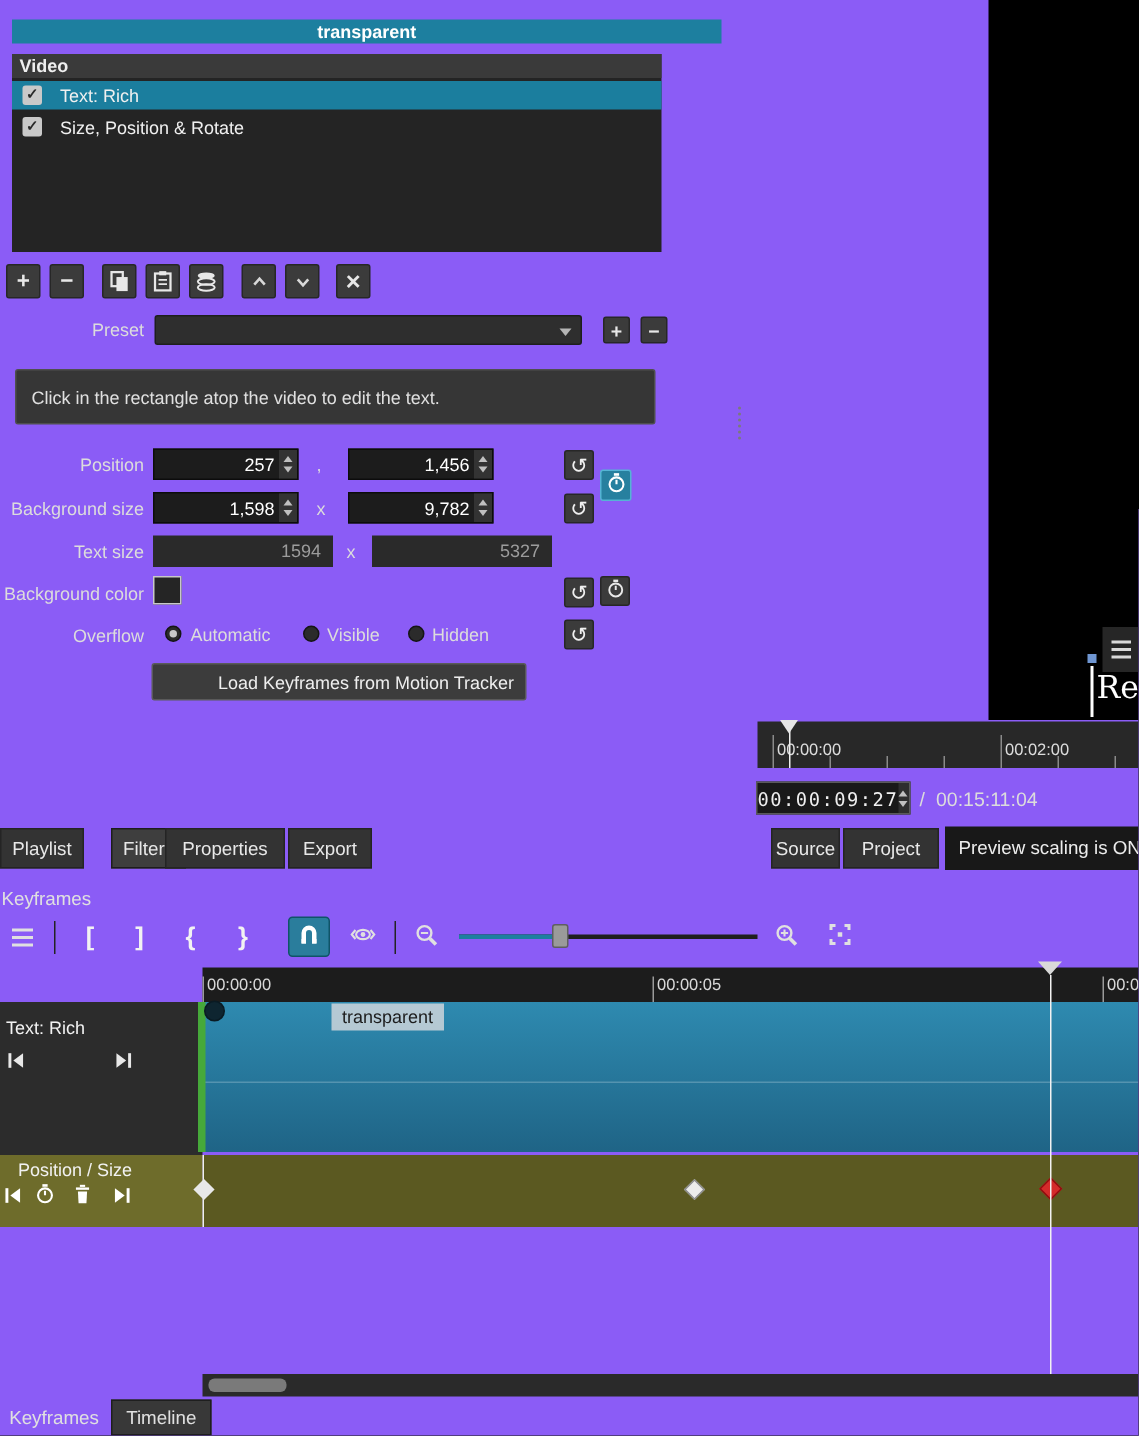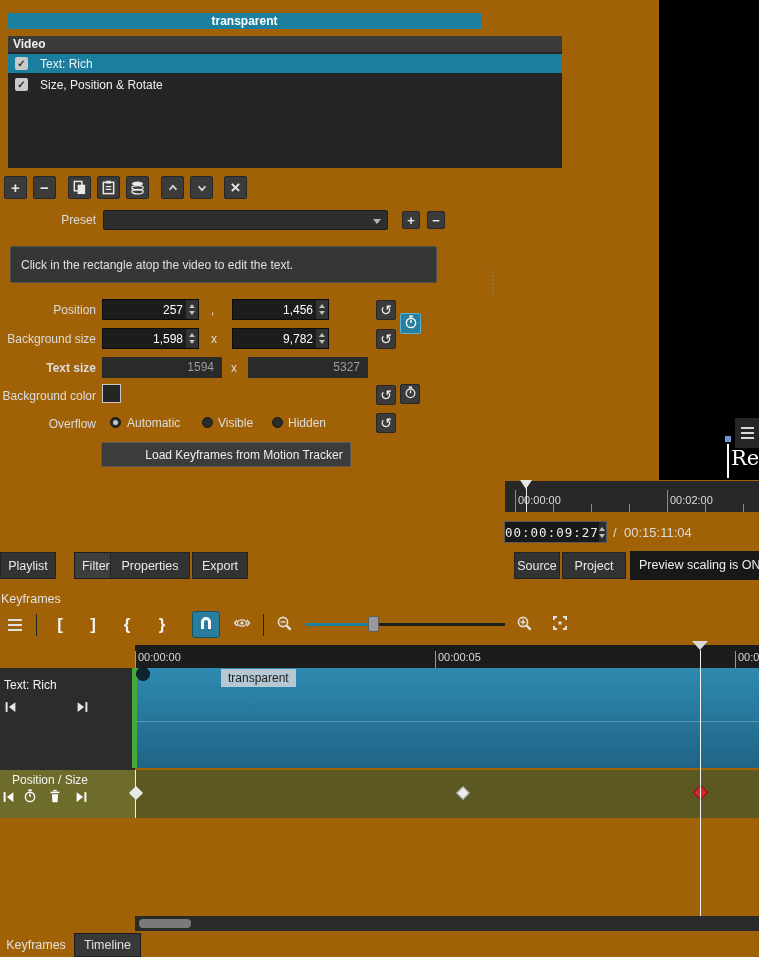--- a/index.html
+++ b/index.html
@@ -1,24 +1,24 @@
 <!DOCTYPE html>
 <html><head>
 <meta charset="utf-8">
 <style>
   html,body{margin:0;padding:0;background:#262626;}
-  #app{position:relative;width:759px;height:957px;background:#a16207;
+  #app{position:relative;width:759px;height:957px;background:#8b5cf6;
        font-family:"Liberation Sans",sans-serif;font-size:12px;color:#e4e4e4;
        overflow:hidden;}
   .abs{position:absolute;}
 
   
   .clip-title{left:8px;top:13px;width:473px;height:16px;background:#1d7f9f;
     color:#fff;font-weight:bold;text-align:center;line-height:16px;}
-  .filter-list{left:8px;top:36px;width:554px;height:132px;background:#242424;}
+  .filter-list{left:8px;top:36px;width:433px;height:132px;background:#242424;}
   .video-header{height:16px;background:#3a3a3a;font-weight:bold;color:#efefef;
     line-height:16px;padding-left:5px;}
   .frow{position:relative;height:19px;margin-top:2px;display:flex;align-items:center;}
   .frow.selected{background:#1b7e9e;}
   .fcheck{width:13px;height:13px;margin-left:7px;background:#c9c9c9;border-radius:2px;
     color:#2a2a2a;font-size:10px;font-weight:bold;text-align:center;line-height:13px;}
   .flabel{margin-left:12px;color:#f0f0f0;}
 
   .tb{width:23px;height:23px;background:#3b3b3b;border:1px solid #272727;border-radius:2px;
     display:flex;align-items:center;justify-content:center;color:#e8e8e8;box-sizing:border-box;}
@@ -264,21 +264,21 @@
   <div class="abs" style="left:211px;top:332px;color:#dcdcdc;">x</div>
   <div class="abs spin" style="left:232px;top:328px;">
     <span class="val">9,782</span>
     <span class="arrows">
         <i class="arr-up"></i>
         <i class="arr-dn"></i>
       </span>
   </div>
   <div class="abs reset" style="left:376px;top:329px;">↺</div>
 
-  <div class="abs plabel" style="left:0;top:361px;font-weight:bold;">Text size</div>
+  <div class="abs plabel" style="left:0;top:361px;">Text size</div>
   <div class="abs ro-field" style="left:102px;top:357px;width:120px;">1594</div>
   <div class="abs" style="left:231px;top:361px;color:#dcdcdc;">x</div>
   <div class="abs ro-field" style="left:248px;top:357px;width:120px;">5327</div>
 
   <div class="abs plabel" style="left:0;top:389px;">Background color</div>
   <div class="abs" style="left:102px;top:384px;width:19px;height:19px;background:#252525;
        border:1px solid #c8c8c8;box-sizing:border-box;"></div>
   <div class="abs reset" style="left:376px;top:385px;">↺</div>
   <div class="abs swbtn" style="left:400px;top:384px;width:20px;height:20px;">
     <span>

